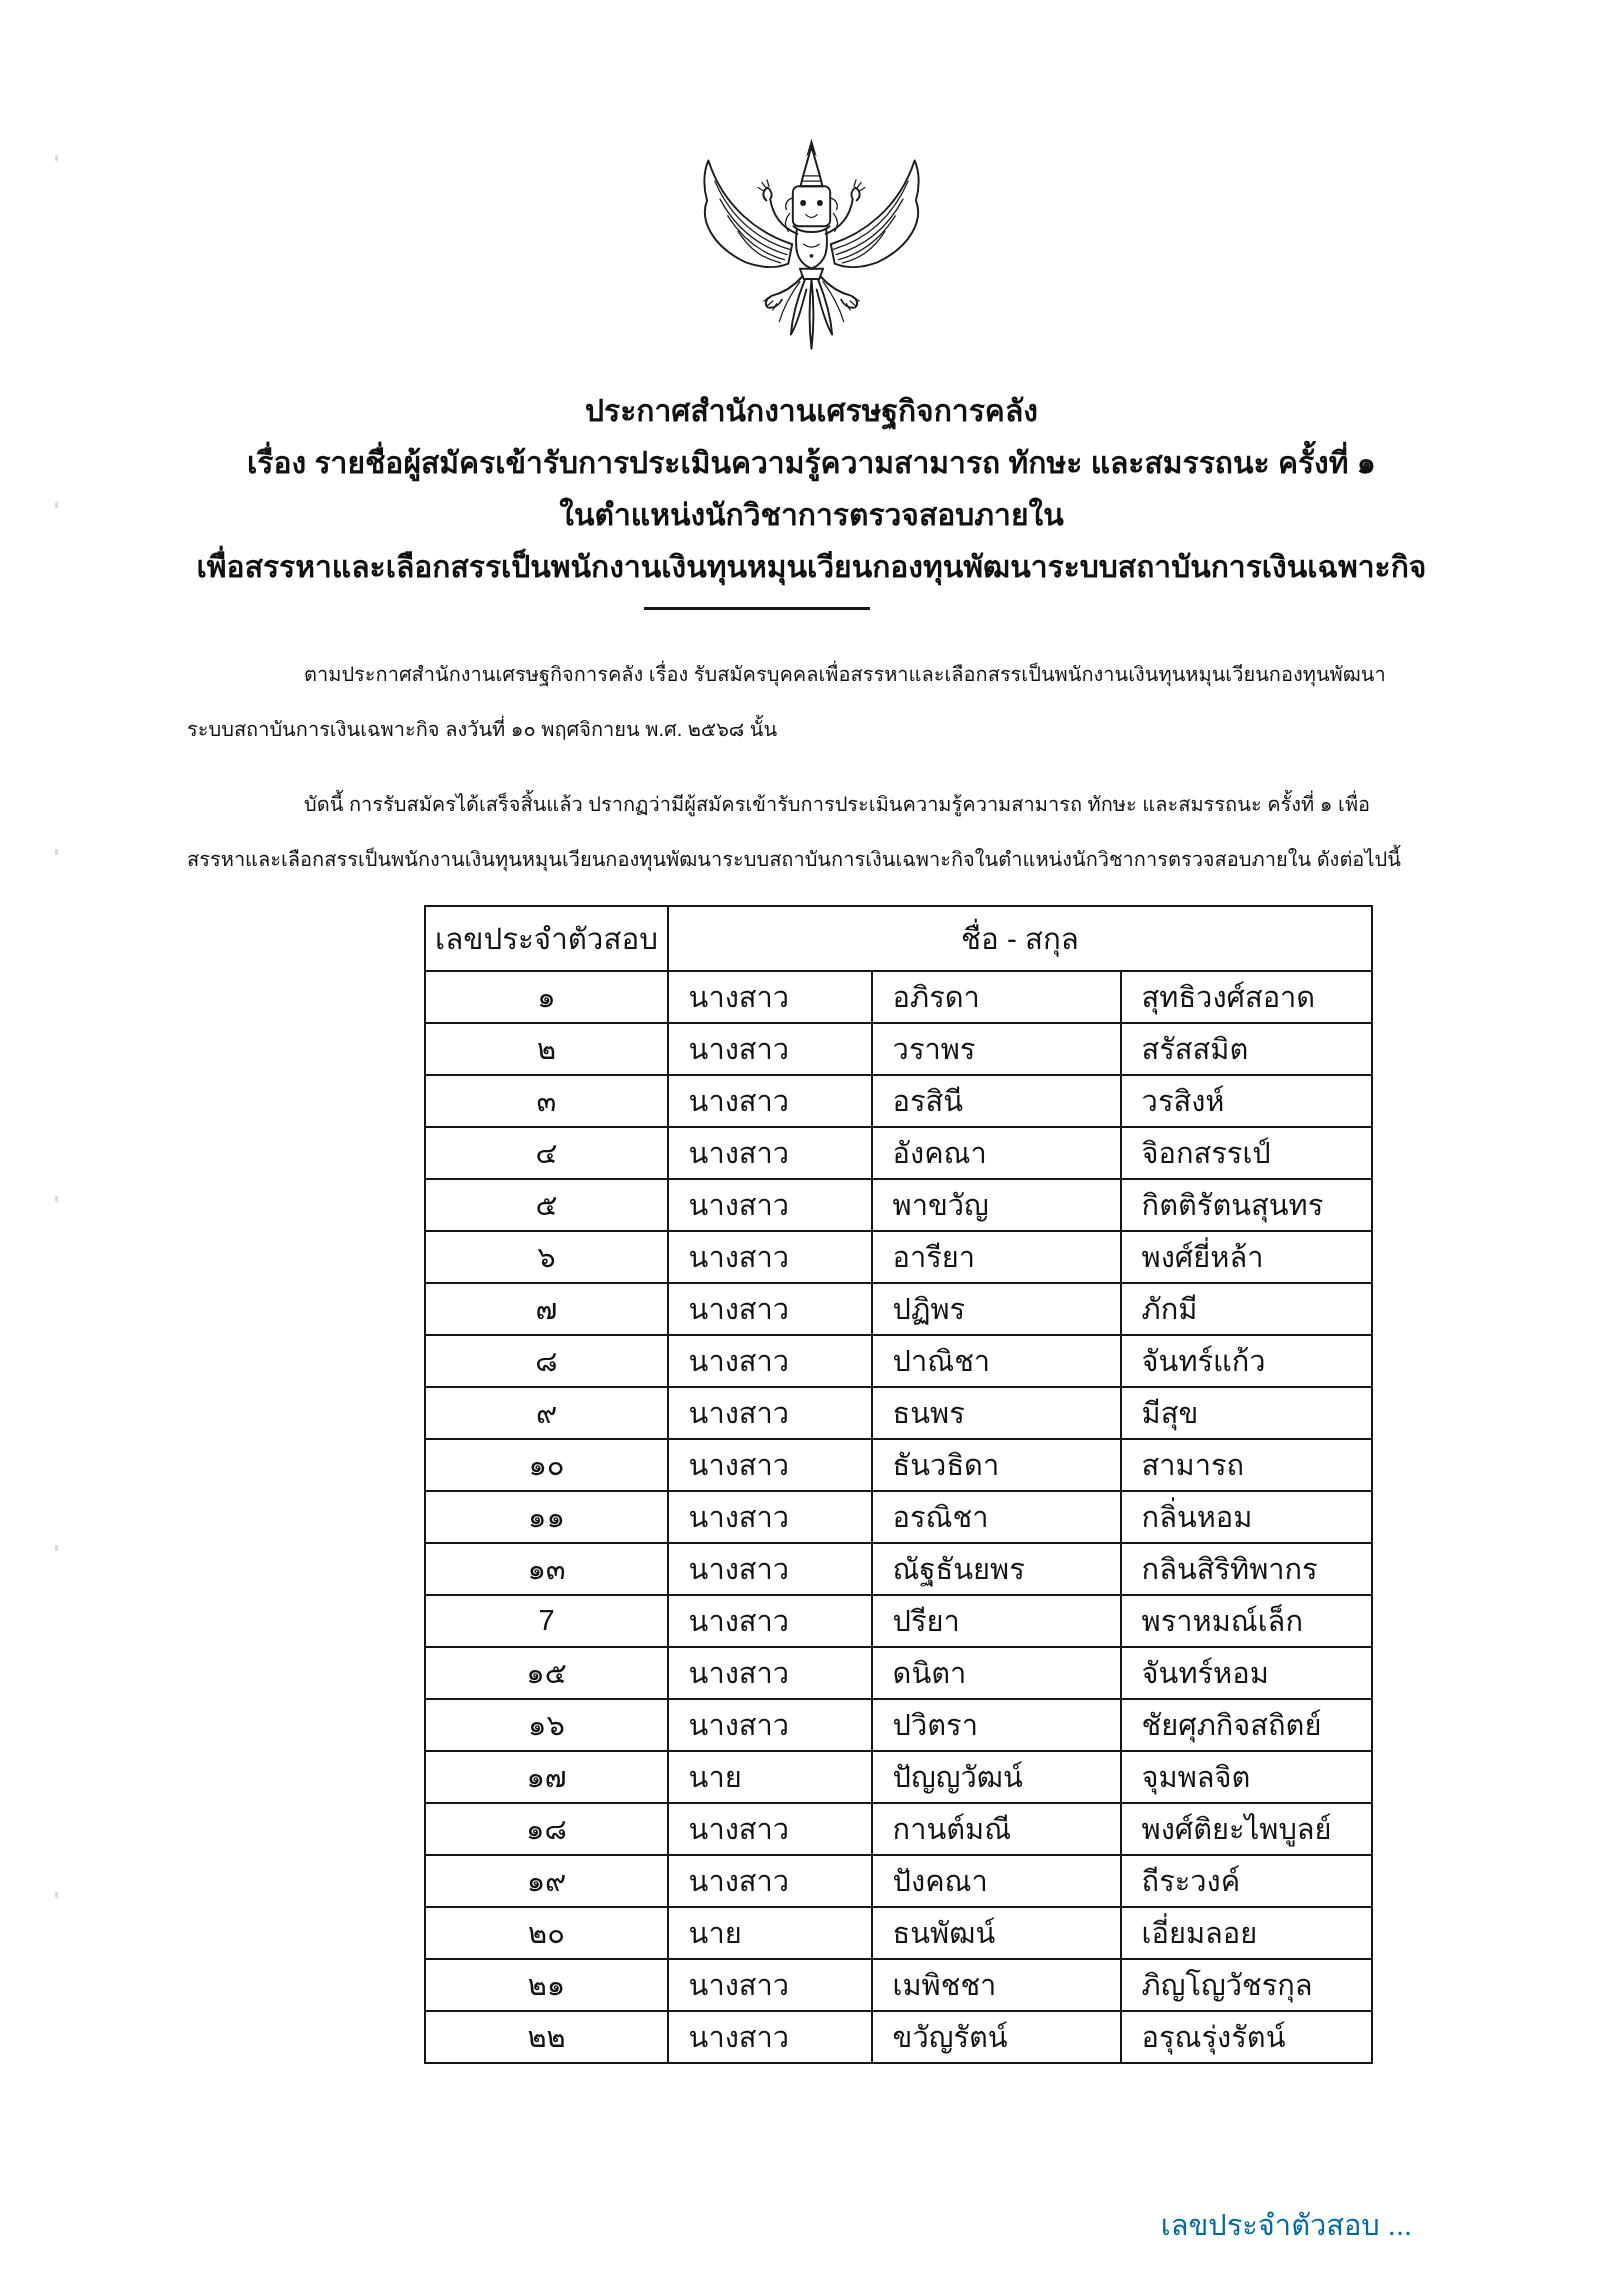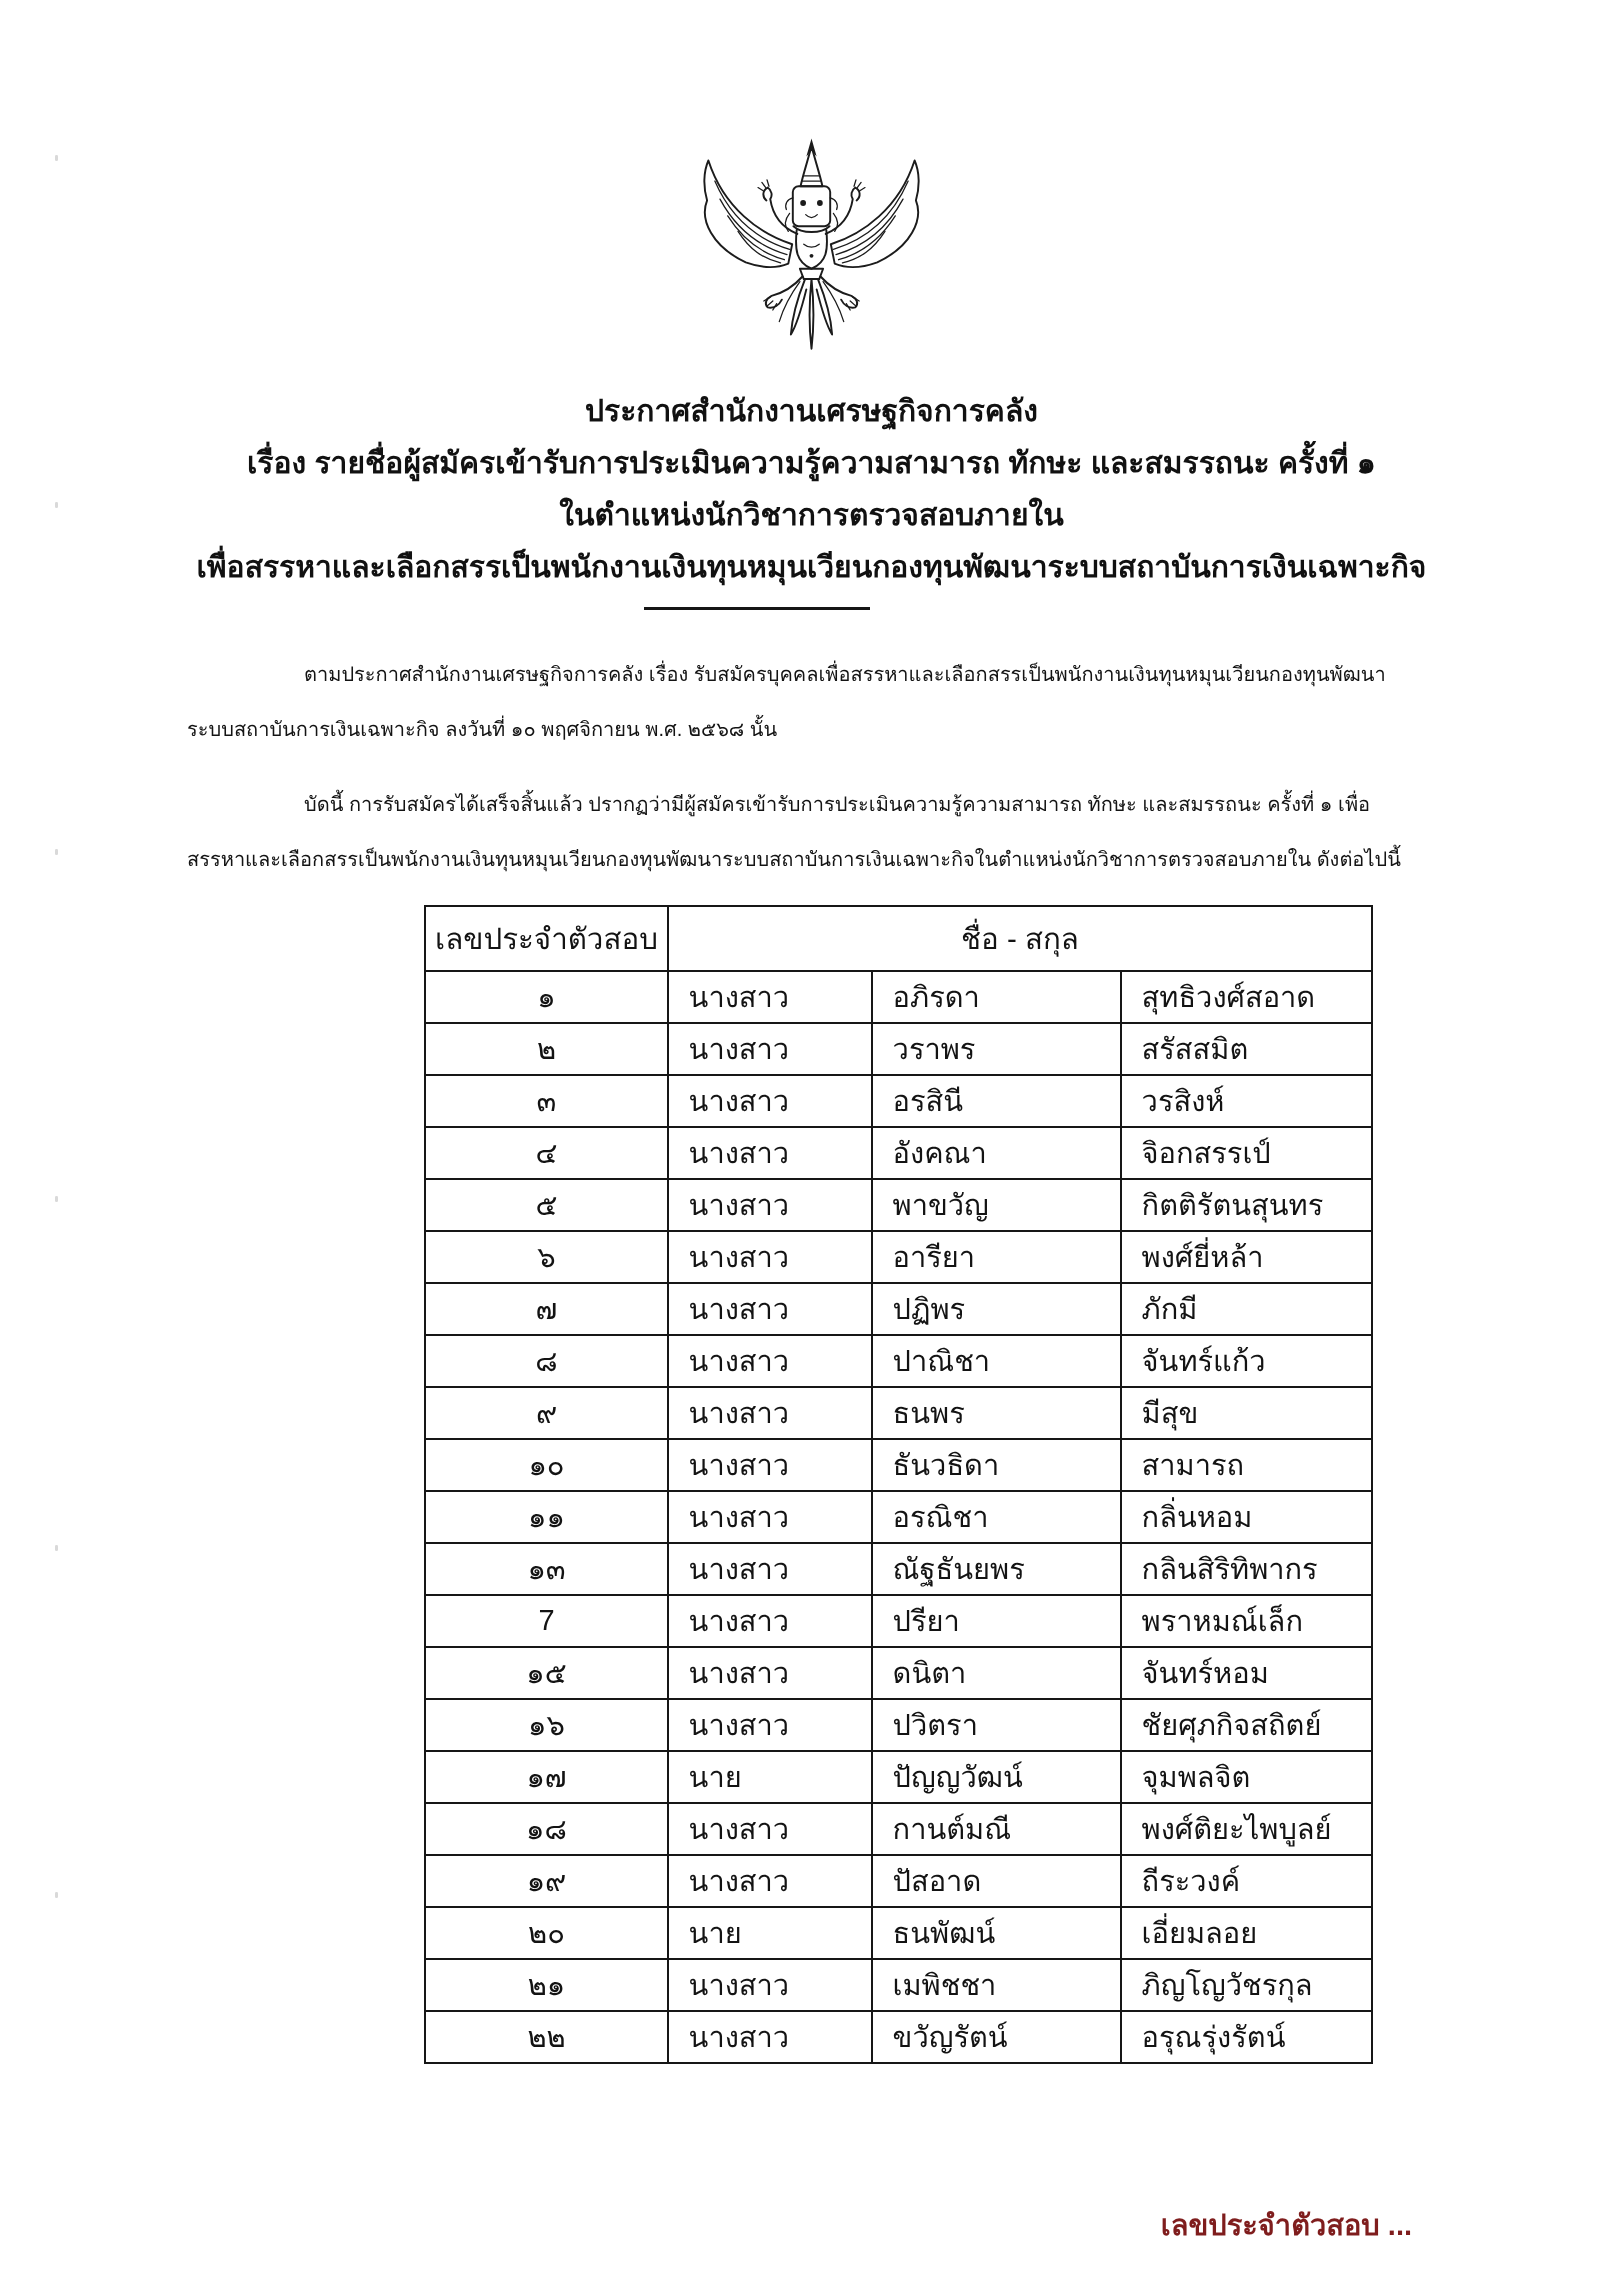--- a/index.html
+++ b/index.html
@@ -74,22 +74,22 @@
     text-align: center;
   }
   .roster tbody td { height: 50px; }
   .roster tbody td:first-child { text-align: center; }
   .roster tbody td:not(:first-child) { padding-left: 19.6px; text-align: left; }
   .footer-note {
     position: absolute;
     top: 2187px;
     right: 211px;
     font-size: 29px;
-    font-weight: 700;
-    color: #7f1d1d;
+    font-weight: 400;
+    color: #0369a1;
   }
   .garuda { stroke: #1c1c1c; fill: none; stroke-width: 3; stroke-linecap: round; stroke-linejoin: round; }
   .garuda .solid { fill: #1c1c1c; stroke: none; }
   .garuda .thin { stroke-width: 2; }
 </style>
 </head>
 <body>
 
 <div class="page">
 
@@ -281,21 +281,21 @@
         </tr>
         <tr>
           <td>๑๘</td>
           <td>นางสาว</td>
           <td>กานต์มณี</td>
           <td>พงศ์ติยะไพบูลย์</td>
         </tr>
         <tr>
           <td>๑๙</td>
           <td>นางสาว</td>
-          <td>ปัสอาด</td>
+          <td>ปังคณา</td>
           <td>ถีระวงค์</td>
         </tr>
         <tr>
           <td>๒๐</td>
           <td>นาย</td>
           <td>ธนพัฒน์</td>
           <td>เอี่ยมลอย</td>
         </tr>
         <tr>
           <td>๒๑</td>

